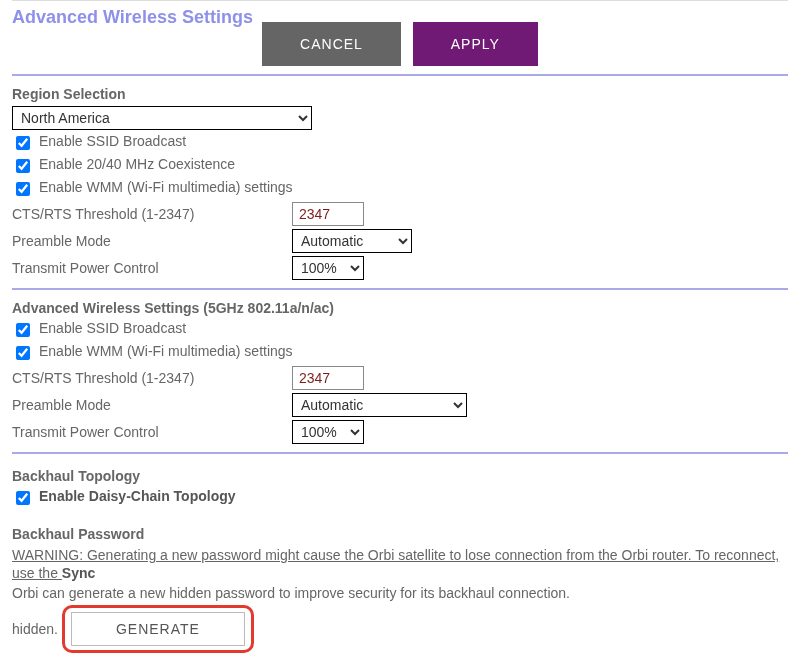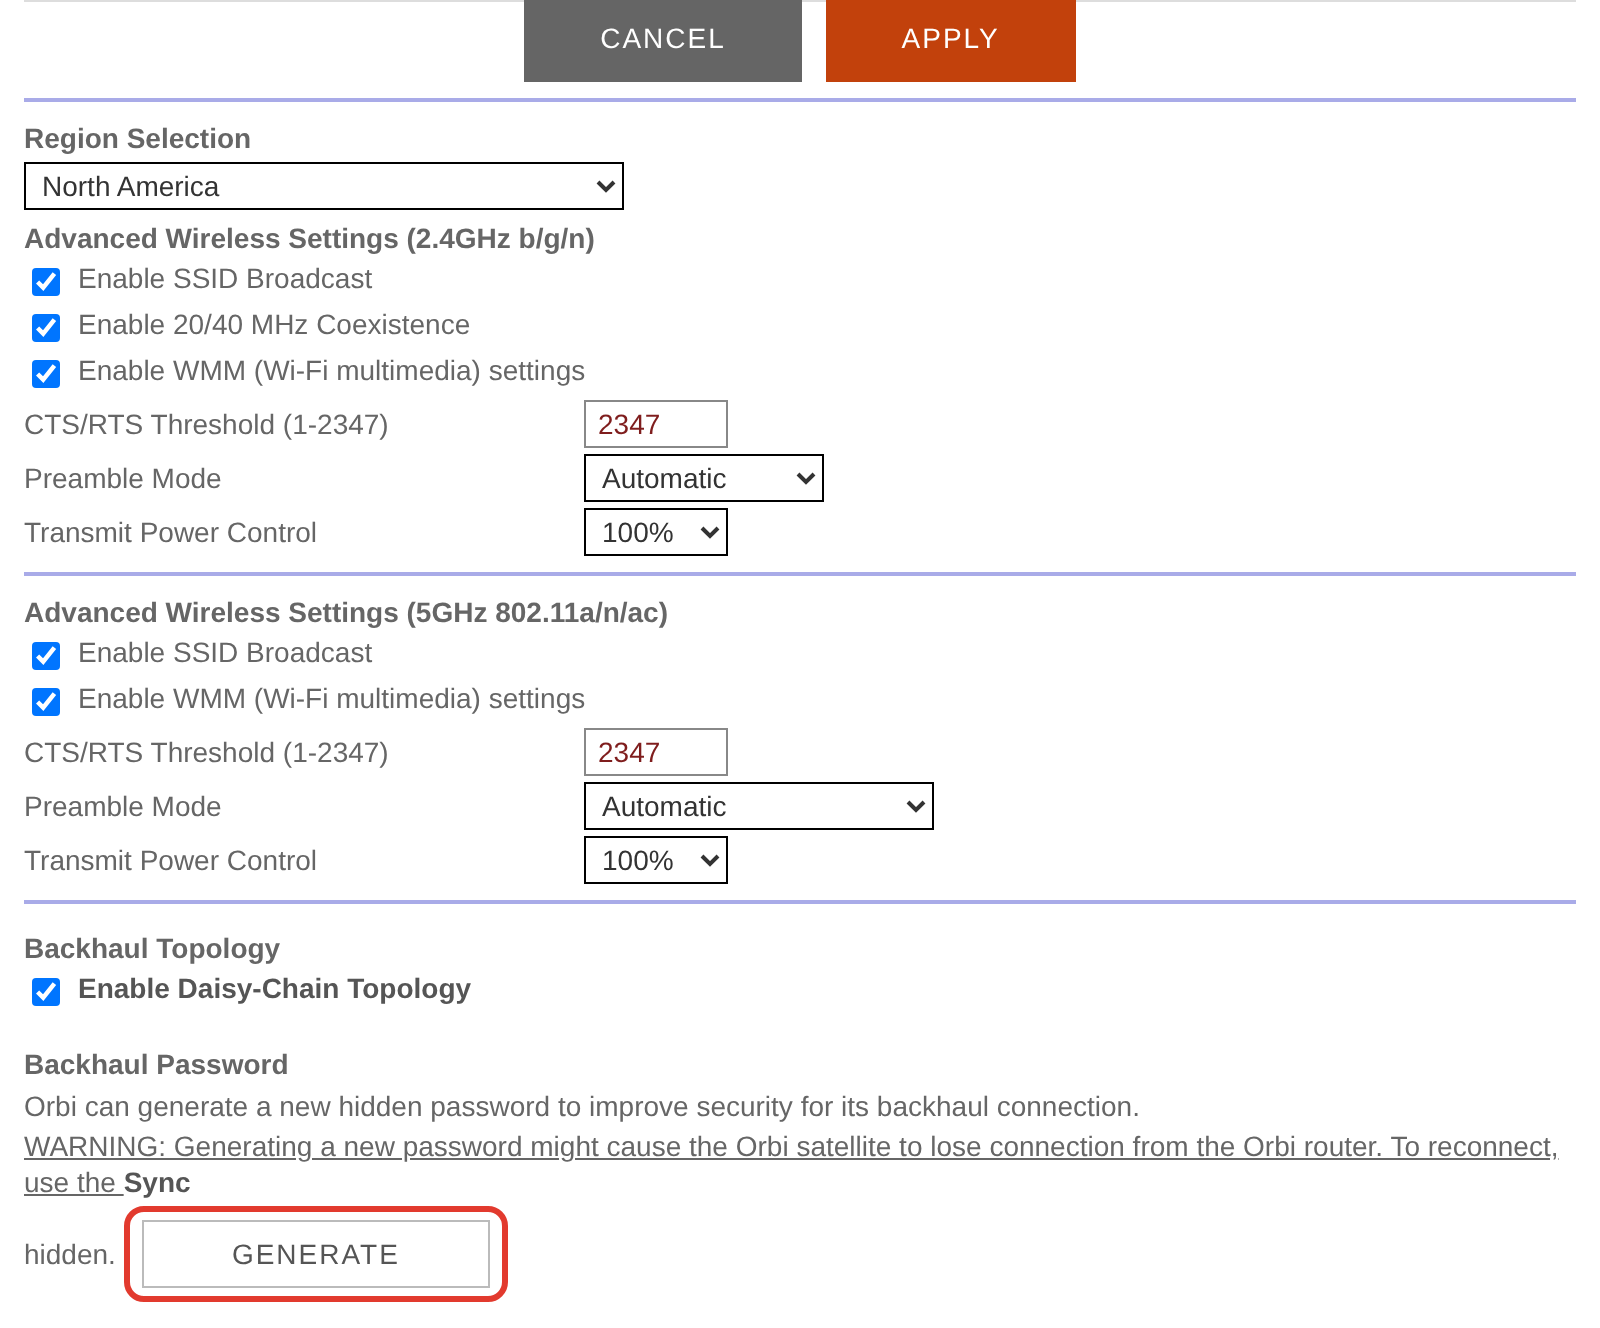--- a/index.html
+++ b/index.html
@@ -34,21 +34,21 @@
     display: inline-block;
     border: none;
     color: #fff;
     padding: 14px 38px;
     font-size: 14px;
     letter-spacing: 1px;
     margin: 0 4px;
     cursor: pointer;
   }
   .btn-cancel { background: #656565; text-align: right; }
-  .btn-apply  { background: #c2410c; }
+  .btn-apply  { background: #701a75; }
   hr.sep {
     border: none;
     border-top: 2px solid #a9abe8;
     margin: 8px 0 10px 0;
   }
   .section-heading {
     font-weight: bold;
     color: #666;
     margin: 6px 0 4px 0;
   }
@@ -117,38 +117,38 @@
     letter-spacing: 1px;
     cursor: pointer;
   }
 </style>
 </head>
 <body>
 
 <div class="container">
   <div class="top-border"></div>
 
+  <h1 class="title">Advanced Wireless Settings</h1>
 
   <div class="btn-row">
     <button class="btn btn-cancel">CANCEL</button>
     <button class="btn btn-apply">APPLY</button>
   </div>
 
   <hr class="sep">
 
   <div class="section-heading">Region Selection</div>
   <div class="row">
     <div class="field">
       <select class="wide-select">
         <option>North America</option>
       </select>
     </div>
   </div>
 
-  <div class="section-heading">Advanced Wireless Settings (2.4GHz b/g/n)</div>
   <div class="cbline">
     <input type="checkbox" checked="" style="">
     <span>Enable SSID Broadcast</span>
   </div>
   <div class="cbline">
     <input type="checkbox" checked="" style="">
     <span>Enable 20/40 MHz Coexistence</span>
   </div>
   <div class="cbline">
     <input type="checkbox" checked="" style="">
@@ -213,24 +213,24 @@
 
   <hr class="sep">
 
   <div class="section-heading" style="margin-top:14px">Backhaul Topology</div>
   <div class="cbline">
     <input type="checkbox" checked="" style="">
     <span class="sync-bold">Enable Daisy-Chain Topology</span>
   </div>
 
   <div class="section-heading" style="margin-top:18px">Backhaul Password</div>
-  <div class="para">Orbi can generate a new hidden password to improve security for its backhaul connection.</div>
   <div class="para">
     <span style="text-decoration: underline;">WARNING: Generating a new password might cause the Orbi satellite to lose connection from the Orbi router. To reconnect, use the </span><span class="sync-bold">Sync</span>
   </div>
+  <div class="para">Orbi can generate a new hidden password to improve security for its backhaul connection.</div>
   <div class="gen-wrap">
     <span>hidden.</span>
     <span class="generate-highlight">
       <button class="btn-generate">GENERATE</button>
     </span>
   </div>
 
 </div>
 
 </body></html>

